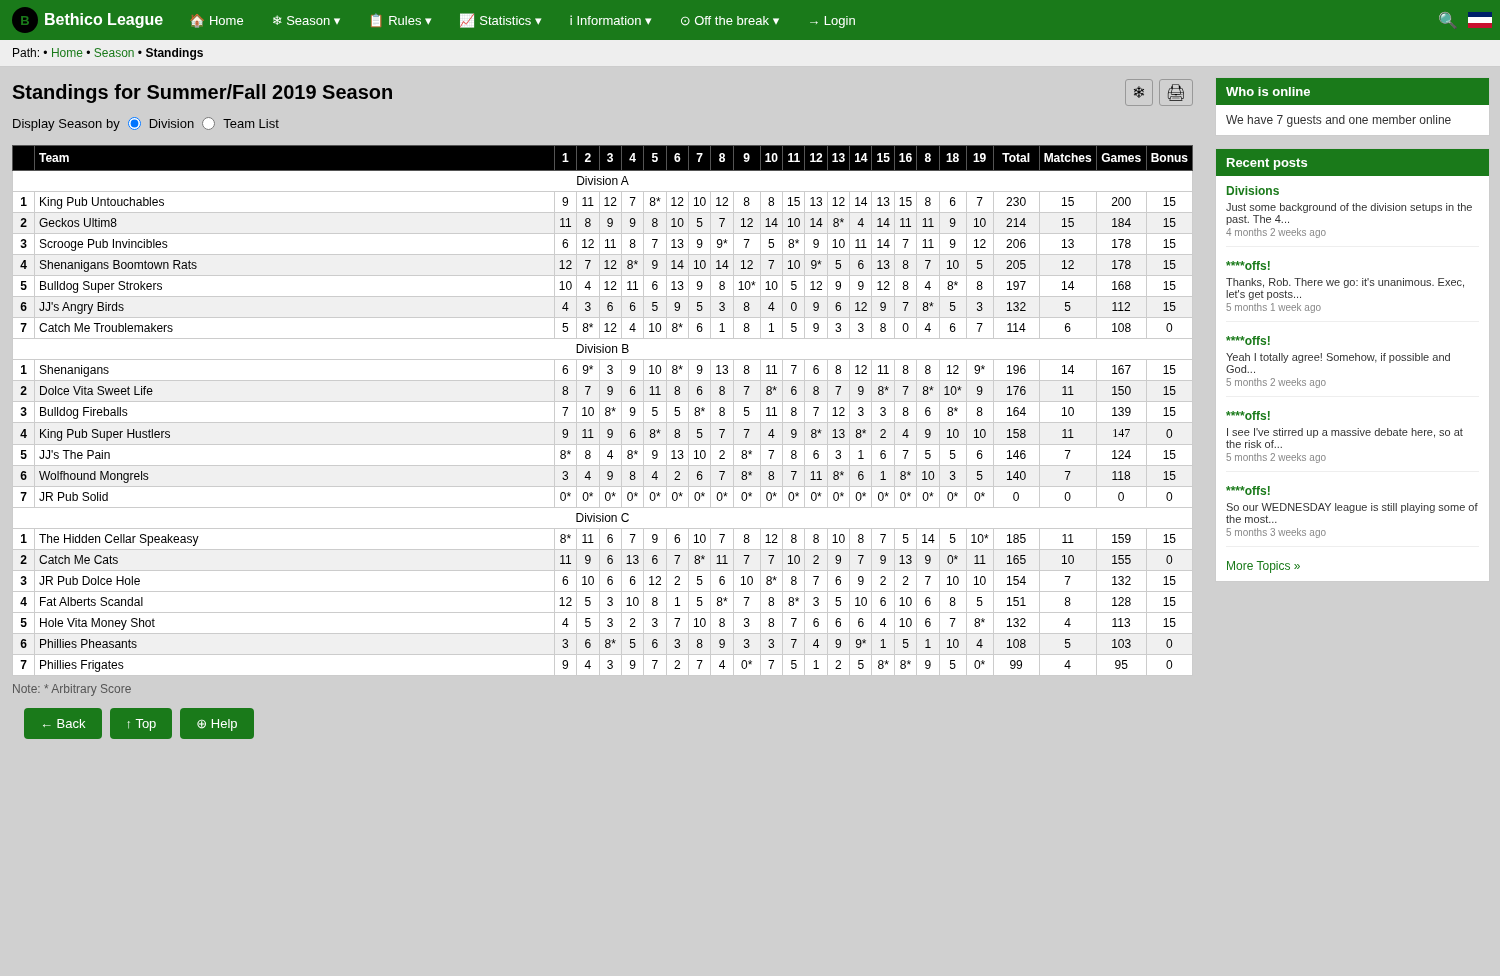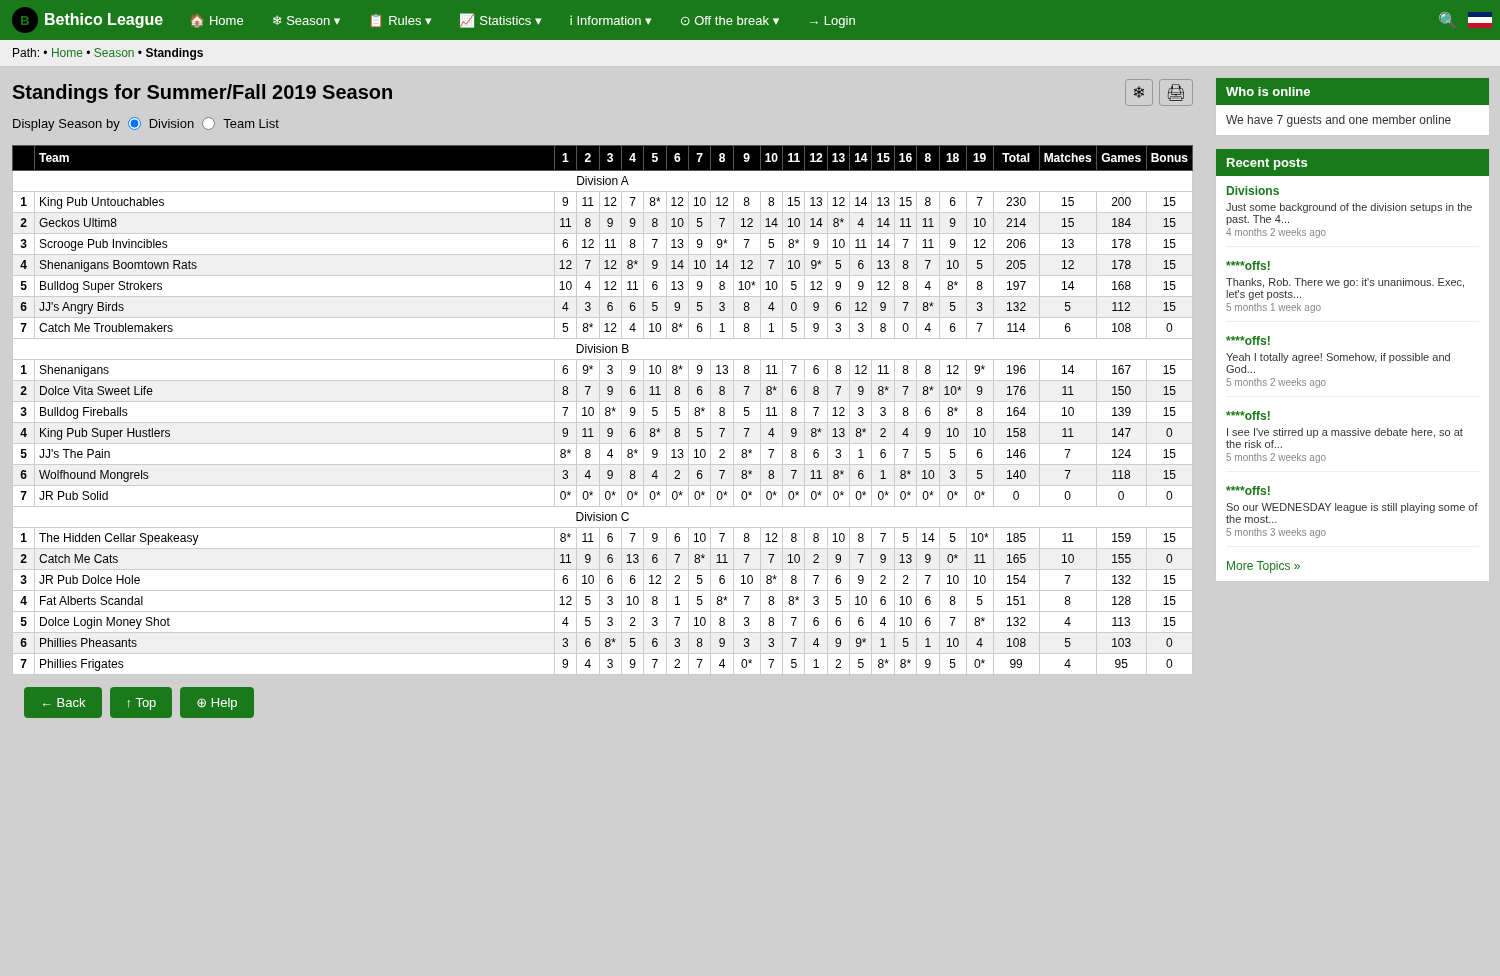--- a/index.html
+++ b/index.html
@@ -443,21 +443,21 @@
             <td style="background: rgb(240, 240, 240);">8*</td>
             <td style="background: rgb(240, 240, 240);">13</td>
             <td style="background: rgb(240, 240, 240);">8*</td>
             <td style="background: rgb(240, 240, 240);">2</td>
             <td style="background: rgb(240, 240, 240);">4</td>
             <td style="background: rgb(240, 240, 240);">9</td>
             <td style="background: rgb(240, 240, 240);">10</td>
             <td style="background: rgb(240, 240, 240);">10</td>
             <td style="background: rgb(240, 240, 240);">158</td>
             <td style="background: rgb(240, 240, 240);">11</td>
-            <td style="background: rgb(240, 240, 240);">147</td>
+            <td style="background: rgb(240, 240, 240); font-family: Liberation Serif, serif;">147</td>
             <td style="background: rgb(240, 240, 240);">0</td>
           </tr>
           <tr>
             <td class="rank" style="background: rgb(255, 255, 255);">5</td>
             <td class="team-name" style="background: rgb(255, 255, 255);">JJ's The Pain</td>
             <td style="background: rgb(255, 255, 255);">8*</td>
             <td style="background: rgb(255, 255, 255);">8</td>
             <td style="background: rgb(255, 255, 255);">4</td>
             <td style="background: rgb(255, 255, 255);">8*</td>
             <td style="background: rgb(255, 255, 255);">9</td>
@@ -640,21 +640,21 @@
             <td>6</td>
             <td>8</td>
             <td>5</td>
             <td>151</td>
             <td>8</td>
             <td>128</td>
             <td>15</td>
           </tr>
           <tr>
             <td class="rank" style="background: rgb(255, 255, 255);">5</td>
-            <td class="team-name" style="background: rgb(255, 255, 255);">Dolce Login Money Shot</td>
+            <td class="team-name" style="background: rgb(255, 255, 255);">Hole Vita Money Shot</td>
             <td style="background: rgb(255, 255, 255);">4</td>
             <td style="background: rgb(255, 255, 255);">5</td>
             <td style="background: rgb(255, 255, 255);">3</td>
             <td style="background: rgb(255, 255, 255);">2</td>
             <td style="background: rgb(255, 255, 255);">3</td>
             <td style="background: rgb(255, 255, 255);">7</td>
             <td style="background: rgb(255, 255, 255);">10</td>
             <td style="background: rgb(255, 255, 255);">8</td>
             <td style="background: rgb(255, 255, 255);">3</td>
             <td style="background: rgb(255, 255, 255);">8</td>
@@ -722,20 +722,21 @@
             <td style="background: rgb(255, 255, 255);">5</td>
             <td style="background: rgb(255, 255, 255);">0*</td>
             <td style="background: rgb(255, 255, 255);">99</td>
             <td style="background: rgb(255, 255, 255);">4</td>
             <td style="background: rgb(255, 255, 255);">95</td>
             <td style="background: rgb(255, 255, 255);">0</td>
           </tr>
         </tbody>
     </table>
 
+    <p class="note">Note: * Arbitrary Score</p>
 
     <div class="bottom-buttons">
       <button class="btn-green">← Back</button>
       <button class="btn-green">↑ Top</button>
       <button class="btn-green">⊕ Help</button>
     </div>
 
   </div>
 
   <div class="sidebar">

